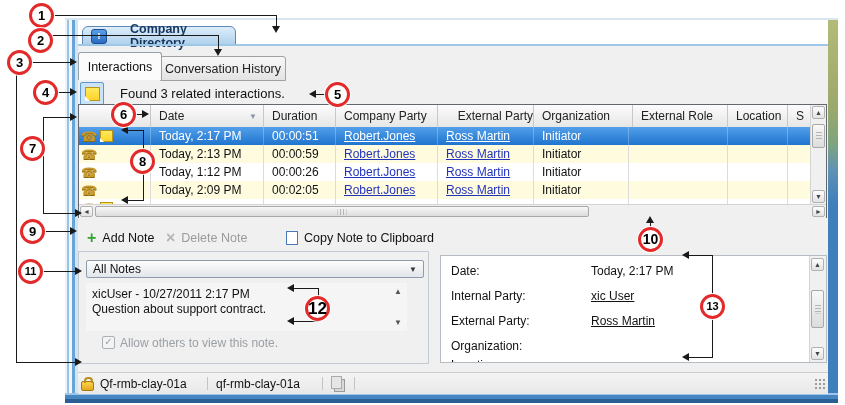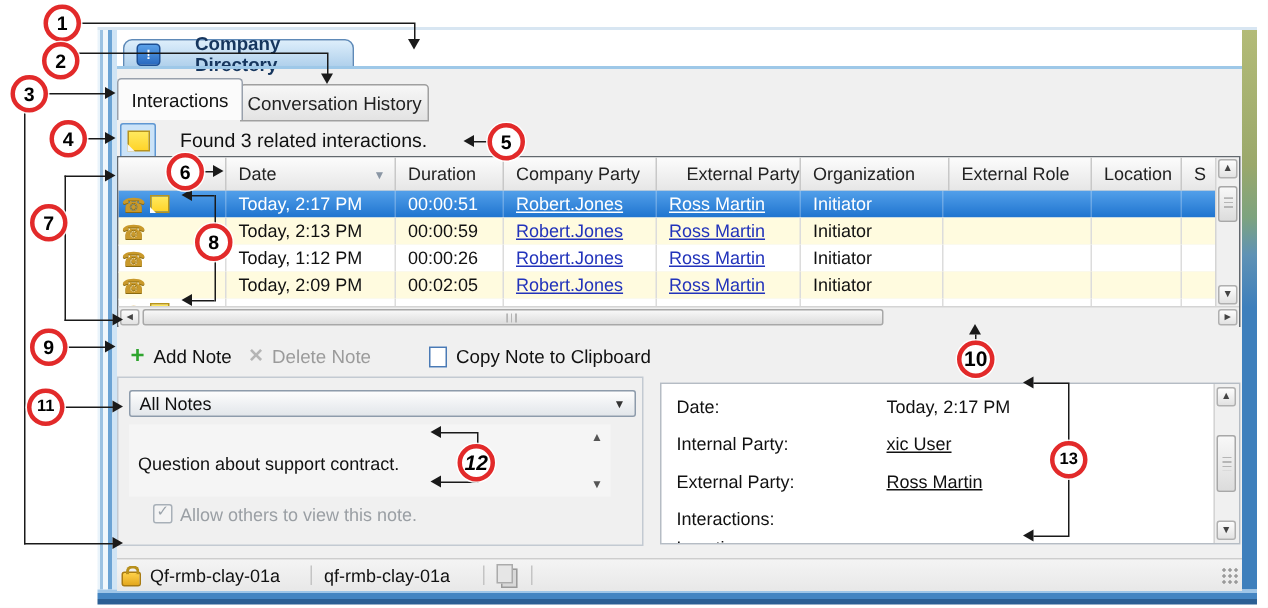--- a/index.html
+++ b/index.html
@@ -294,35 +294,36 @@
     <span class="copyic"></span>
     <span>Copy Note to Clipboard</span>
   </div>
 
   <div class="abs grpbox"></div>
   <div class="abs combo">
     <span>All Notes</span>
     <span class="arr">▼</span>
   </div>
   <div class="abs notelist">
+    <div style="position:absolute;left:6px;top:4px;">xicUser - 10/27/2011 2:17 PM</div>
     <div style="position:absolute;left:6px;top:19px;">Question about support contract.</div>
     <span class="mini-arr" style="right:5px;top:4px;">▲</span>
     <span class="mini-arr" style="right:5px;bottom:4px;">▼</span>
   </div>
   <div class="abs chk">✓</div>
   <div class="abs chk-lbl">Allow others to view this note.</div>
 
   <div class="abs dpanel">
     <div class="drow" style="top:8px;">Date:</div>
     <div class="dval" style="top:8px;">Today, 2:17 PM</div>
     <div class="drow" style="top:33px;">Internal Party:</div>
     <div class="dval lnk" style="top:33px;">xic User</div>
     <div class="drow" style="top:58px;">External Party:</div>
     <div class="dval lnk" style="top:58px;">Ross Martin</div>
-    <div class="drow" style="top:83px;">Interactions:</div>
+    <div class="drow" style="top:83px;">Organization:</div>
     <div class="dval" style="top:83px;"></div>
     <div class="drow" style="top:102px;">Location:</div>
     <div style="position:absolute;right:0;top:0;width:16px;height:106px;background:#f0f0f0;border-left:1px solid #d4d4d4;">
       <div class="sb-btn" style="left:1px;top:2px;width:13px;height:13px;">▲</div>
       <div class="sb-thumb" style="left:1px;top:34px;width:13px;height:38px;">
           <span class="grip-v"></span>
         </div>
       <div class="sb-btn" style="left:1px;top:91px;width:13px;height:13px;">▼</div>
     </div>
   </div>
@@ -398,16 +399,16 @@
   <div class="co" style="left:28px;top:28px;">2</div>
   <div class="co" style="left:7px;top:50px;">3</div>
   <div class="co" style="left:33px;top:80px;">4</div>
   <div class="co" style="left:325px;top:82px;">5</div>
   <div class="co" style="left:111px;top:102px;">6</div>
   <div class="co" style="left:20px;top:136px;">7</div>
   <div class="co" style="left:130px;top:149px;">8</div>
   <div class="co" style="left:20px;top:219px;">9</div>
   <div class="co" style="left:638px;top:227px;font-size:14px;">10</div>
   <div class="co" style="left:18px;top:259px;font-size:11px;">11</div>
-  <div class="co" style="left:305px;top:296px;font-size:14px;font-style:italic;">12</div>
+  <div class="co" style="left:305px;top:296px;font-size:17px;">12</div>
   <div class="co" style="left:700px;top:294px;font-size:11px;">13</div>
 
 </div>
 
 </body></html>

